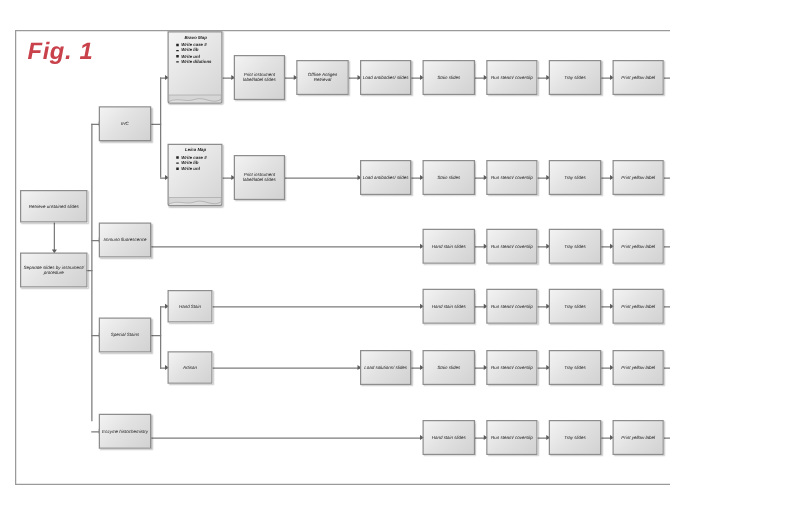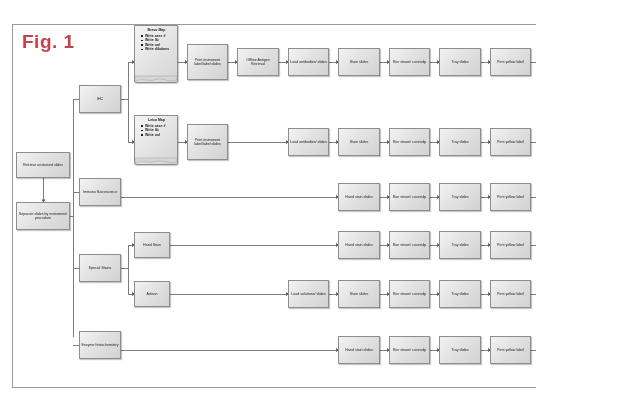--- a/index.html
+++ b/index.html
@@ -7,20 +7,21 @@
     padding: 0;
     background: #ffffff;
   }
   #canvas {
     position: relative;
     width: 536px;
     height: 410px;
     background: #ffffff;
     font-family: "Liberation Sans", sans-serif;
     overflow: hidden;
+    font-style: italic;
   }
   
   #figure-frame {
     position: absolute;
     left: 12px;
     top: 24px;
     width: 616px;
     height: 364px;
     border: 1px solid #9a9a9a;
     background: #ffffff;

